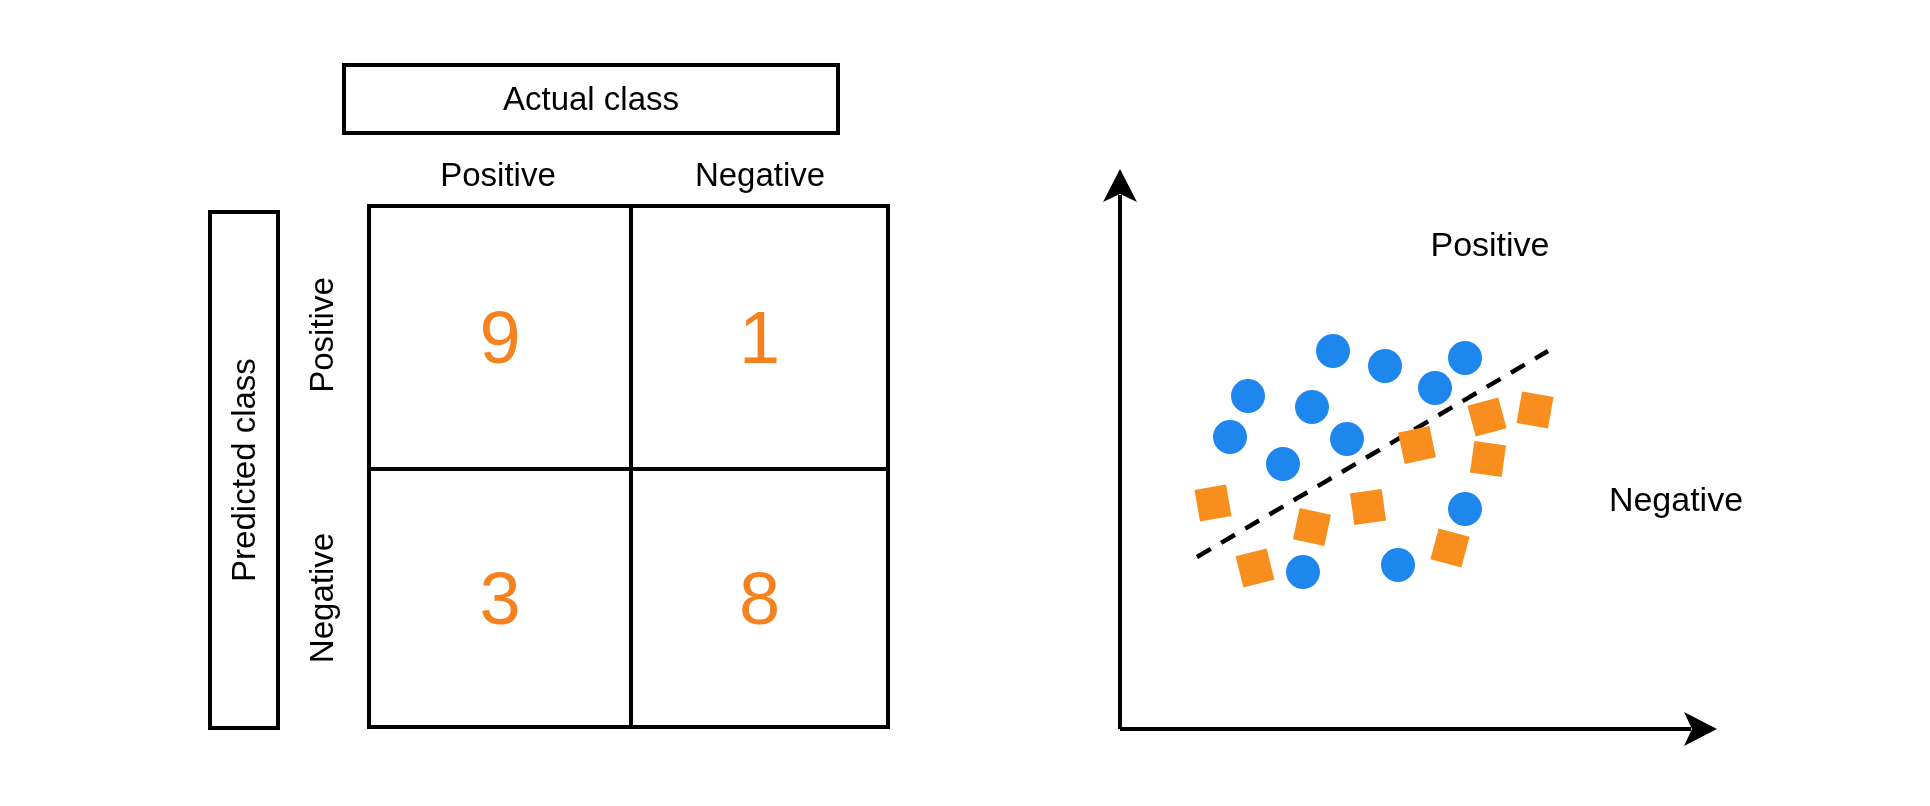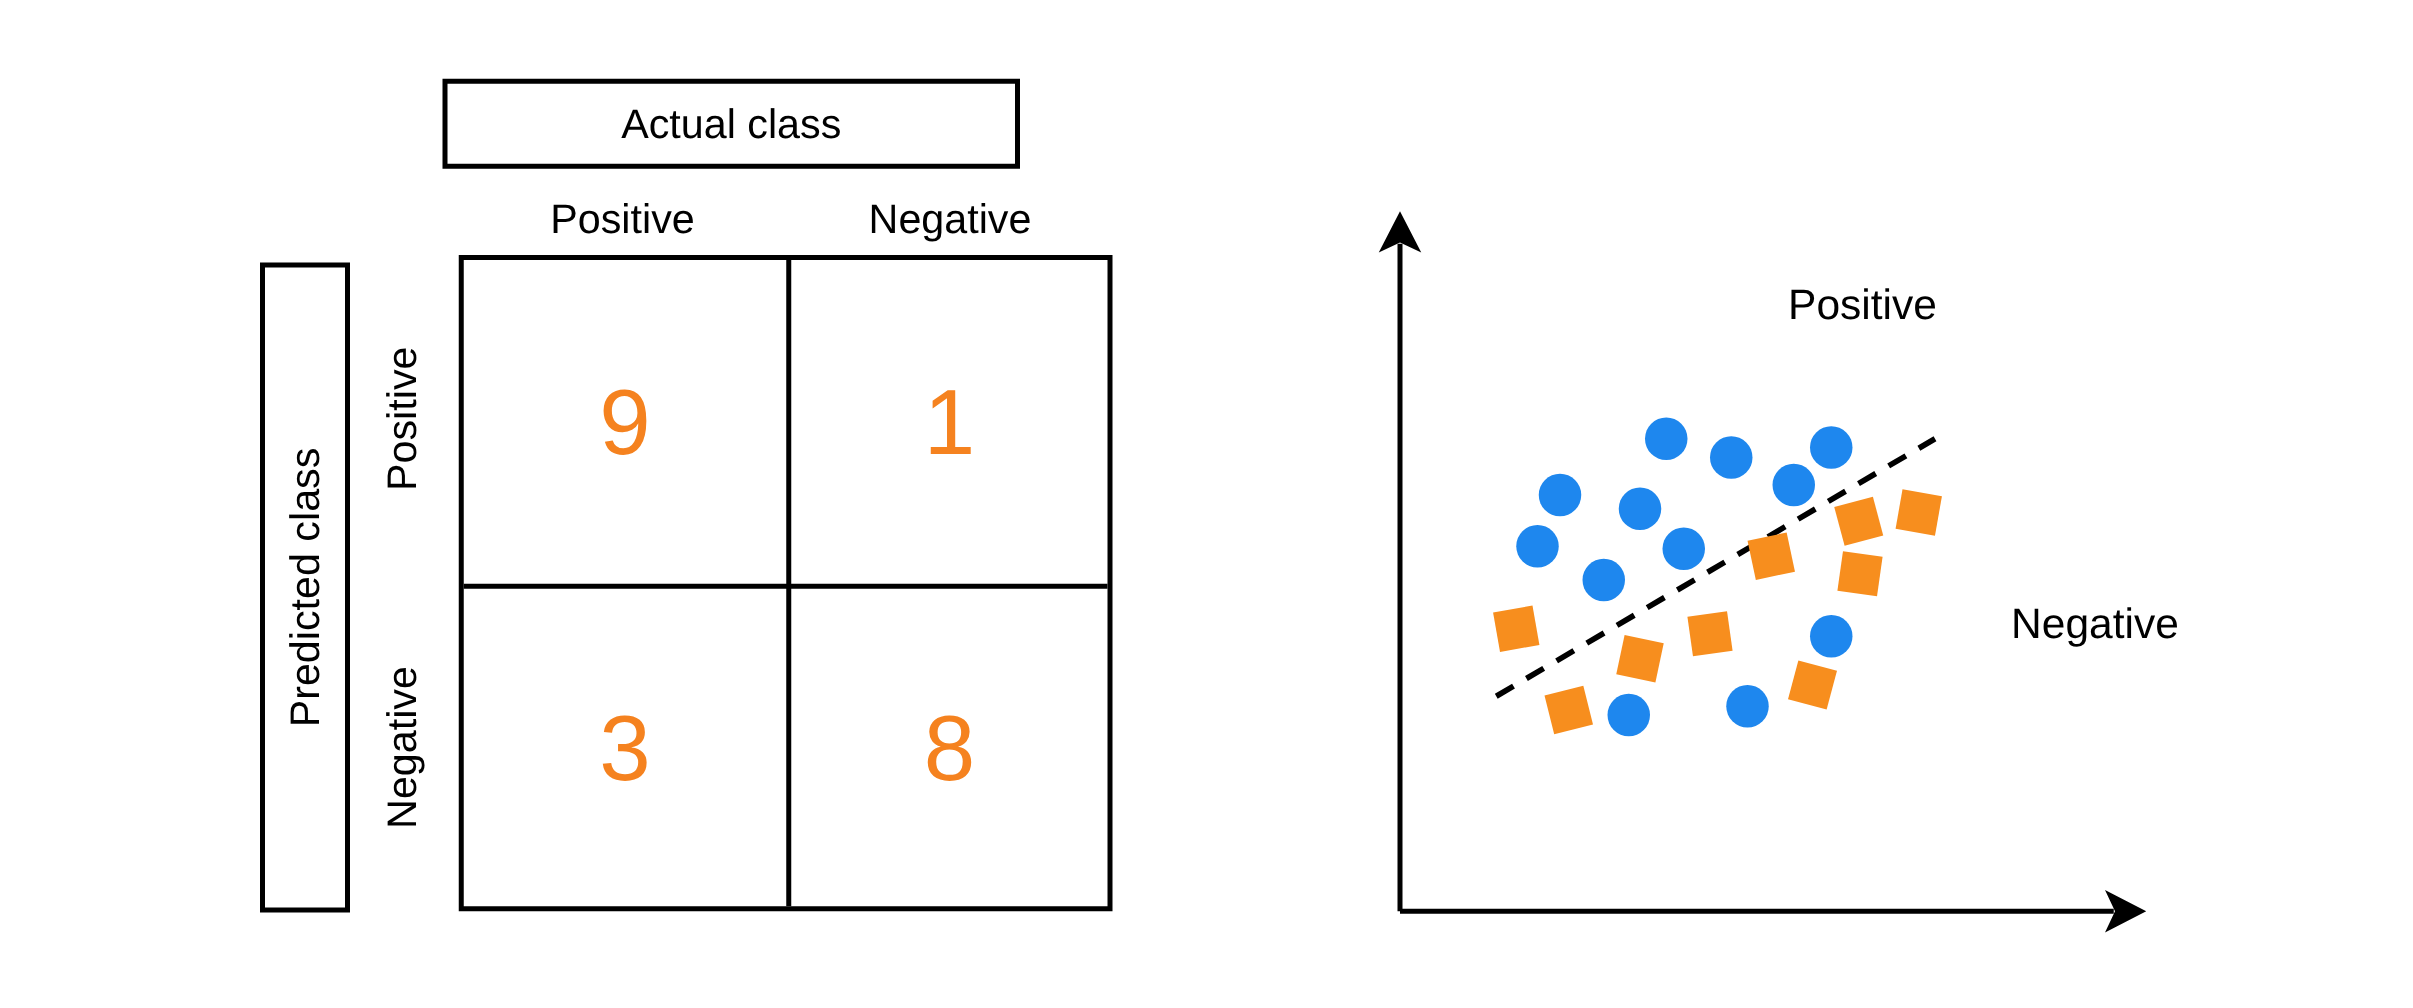--- a/index.html
+++ b/index.html
@@ -13,21 +13,21 @@
     background: #ffffff;
     overflow: hidden;
   }
   .box {
     position: absolute;
     box-sizing: border-box;
     border: 4px solid #000;
     background: #fff;
     display: flex; align-items: center; justify-content: center;
   }
-  #actual-class-box { left: 354px; top: 63px; width: 462px; height: 72px; }
+  #actual-class-box { left: 342px; top: 63px; width: 498px; height: 72px; }
   #actual-class-box span { font-size: 33px; color: #000; }
 
   #predicted-class-box { left: 208px; top: 210px; width: 72px; height: 520px; }
   #predicted-class-box span {
     position: absolute; left: 50%; top: 50%;
     width: 520px; height: 64px; line-height: 64px;
     margin-left: -260px; margin-top: -32px;
     text-align: center; font-size: 33px; color: #000;
     transform: rotate(-90deg);
   }

